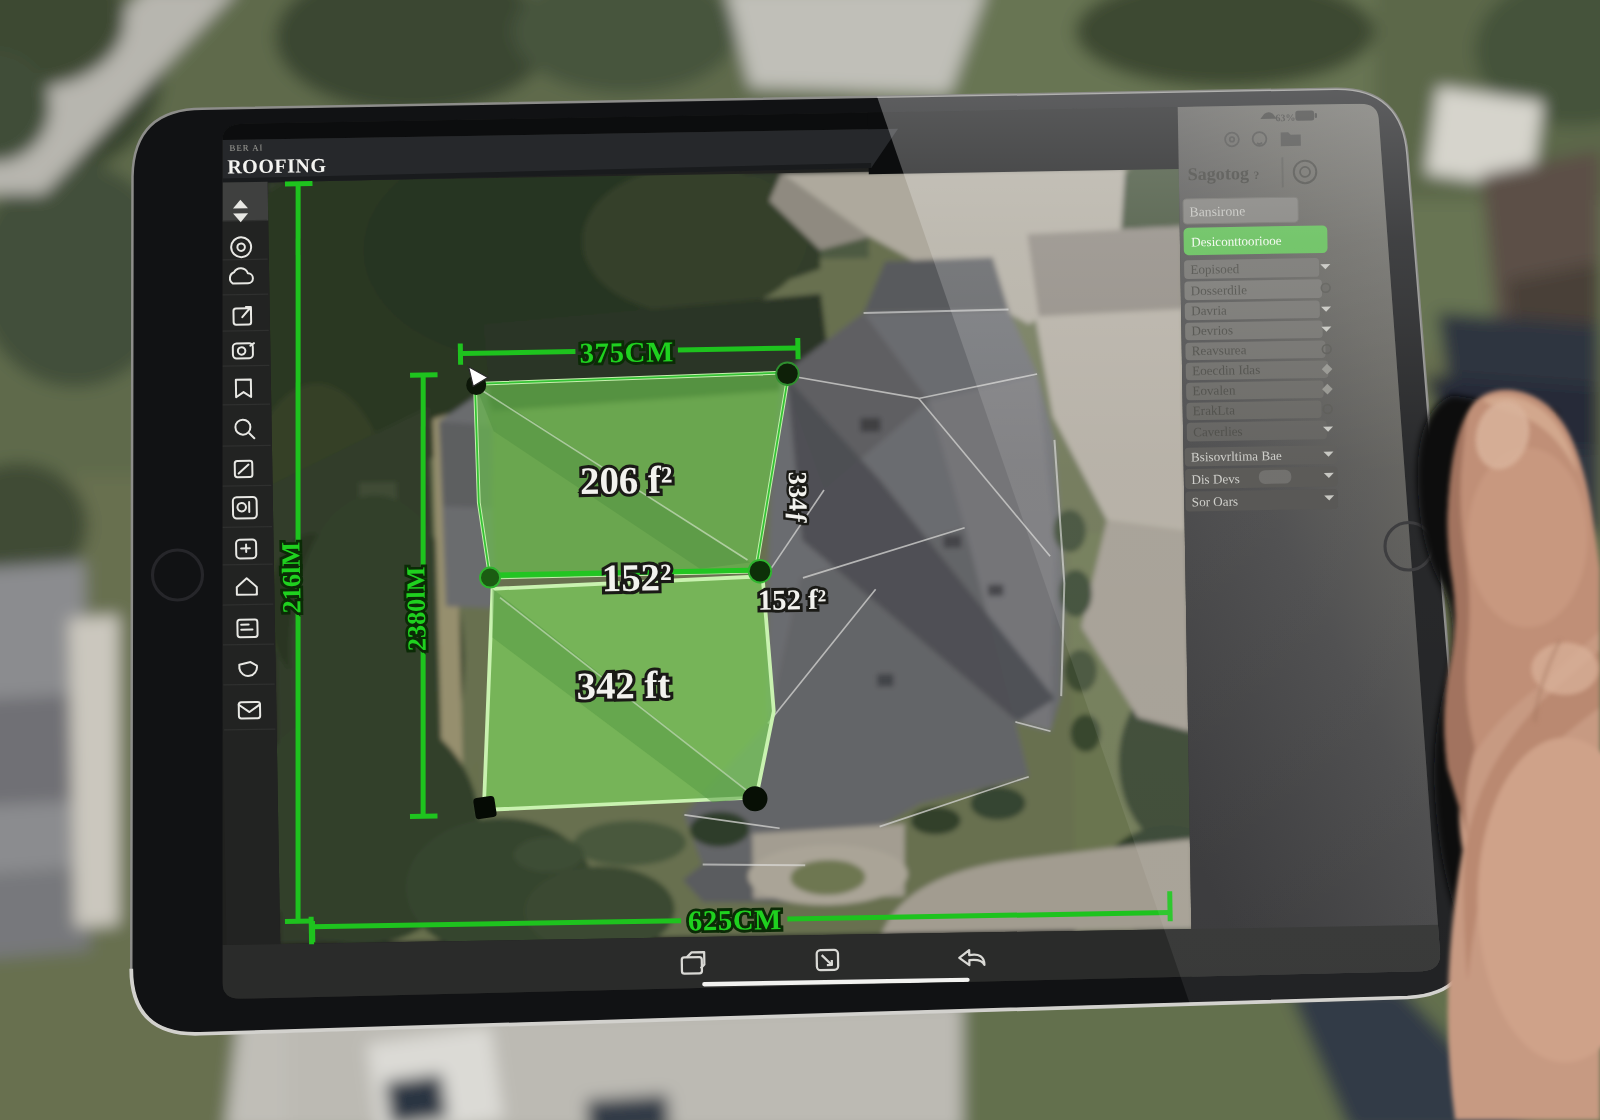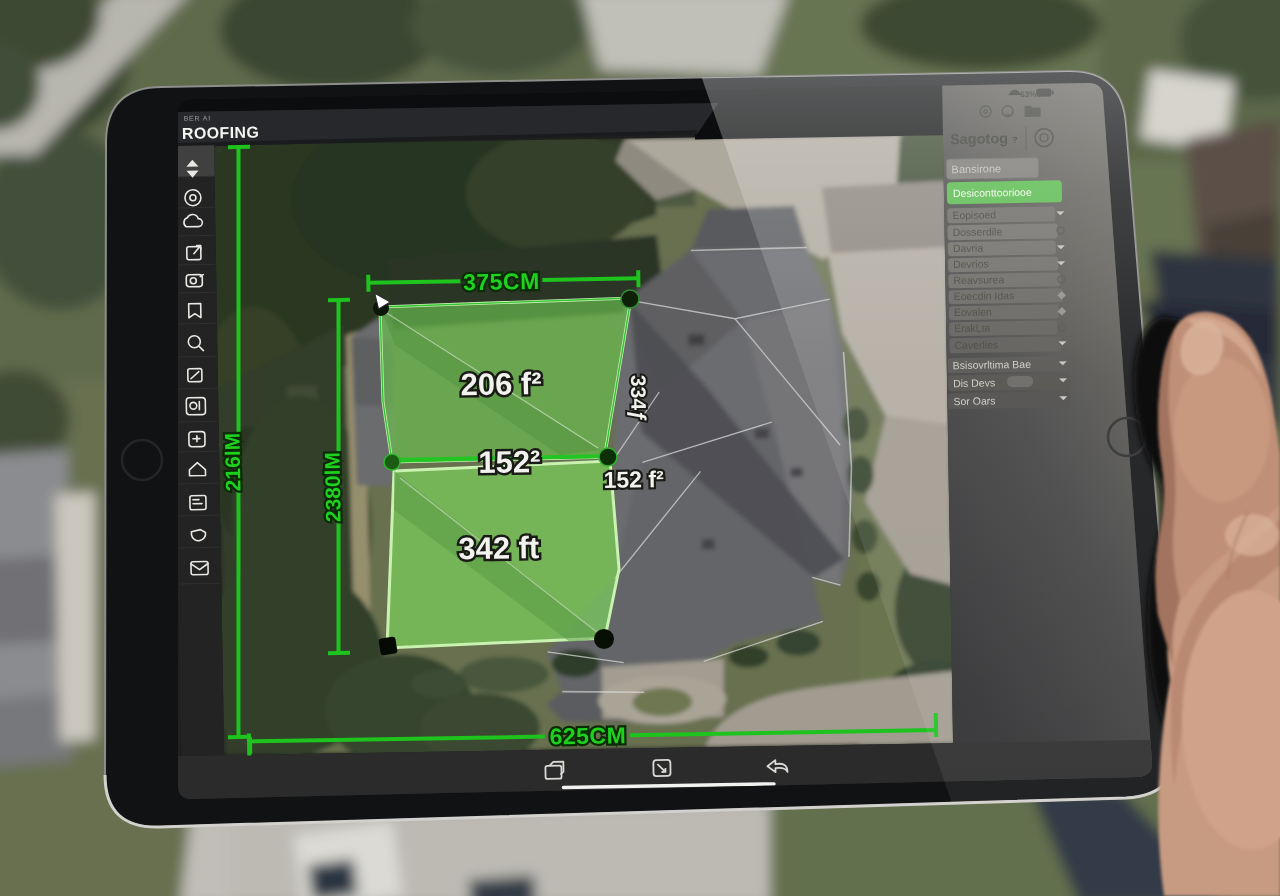--- a/index.html
+++ b/index.html
@@ -1,16 +1,16 @@
 <!DOCTYPE html>
 <html><head>
 <meta charset="utf-8">
 <style>
   html,body{margin:0;padding:0;background:#5e6653;}
-  #stage{position:relative;width:1280px;height:896px;overflow:hidden;font-family:Liberation Sans, sans-serif;}
+  #stage{position:relative;width:1280px;height:896px;overflow:hidden;font-family:Liberation Serif, serif;}
   svg{display:block;}
 </style>
 </head>
 <body>
 <div id="stage">
 <svg width="1280" height="896" viewBox="0 0 1280 896">
 <defs>
   <filter id="b6" x="-20%" y="-20%" width="140%" height="140%">
           <feGaussianBlur stdDeviation="6.5"></feGaussianBlur>
         </filter>

